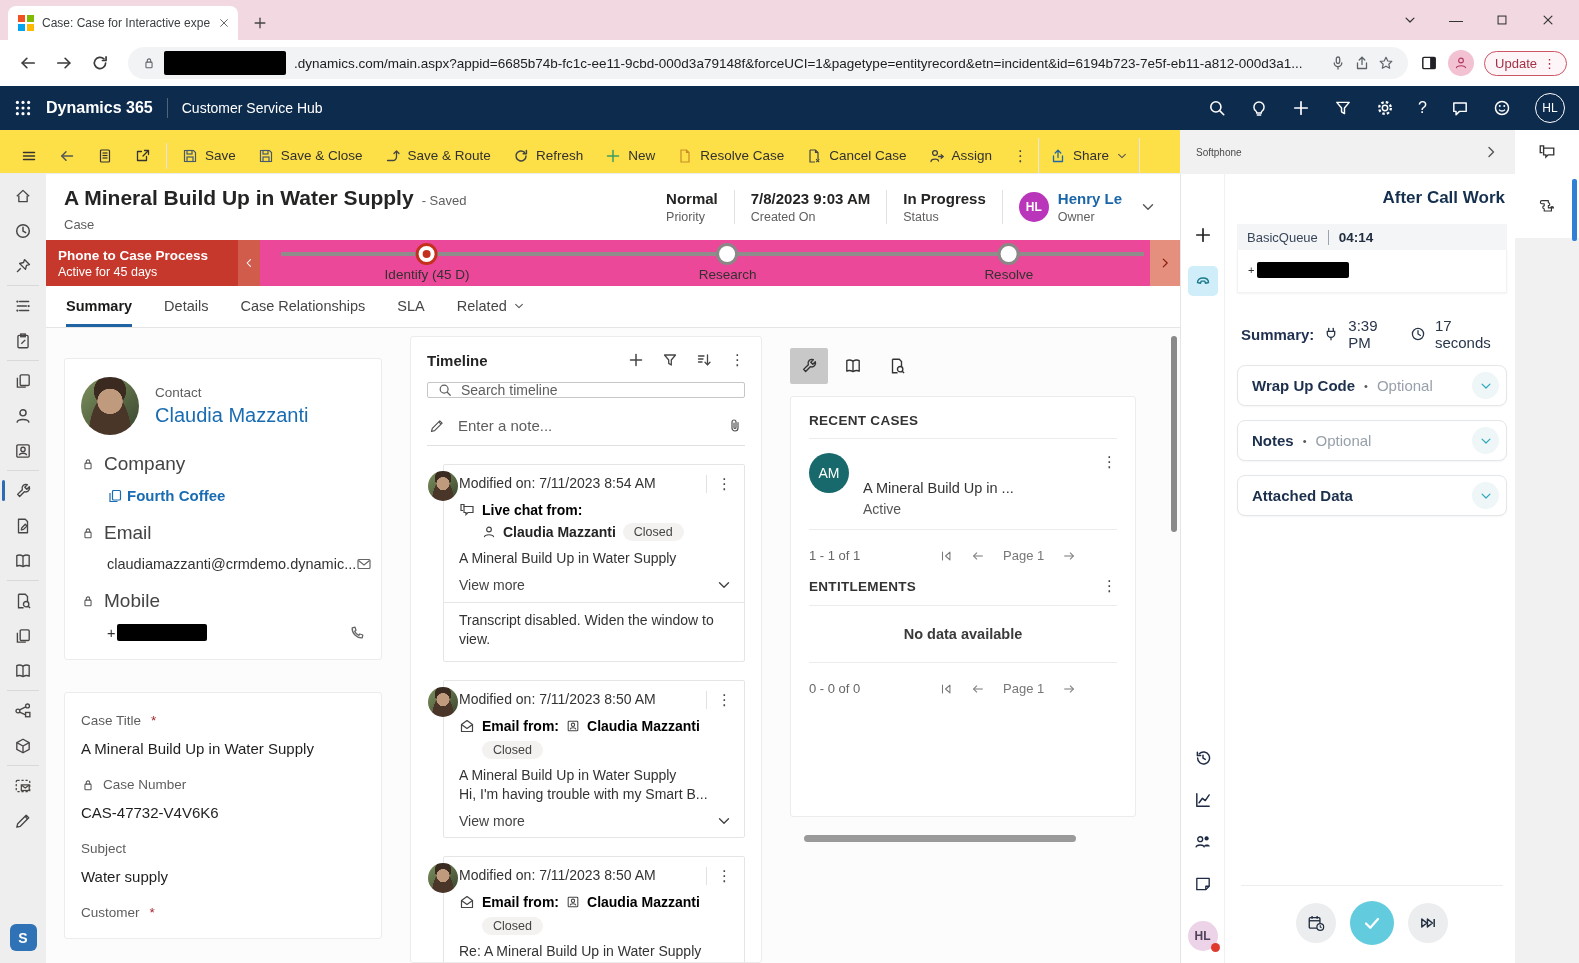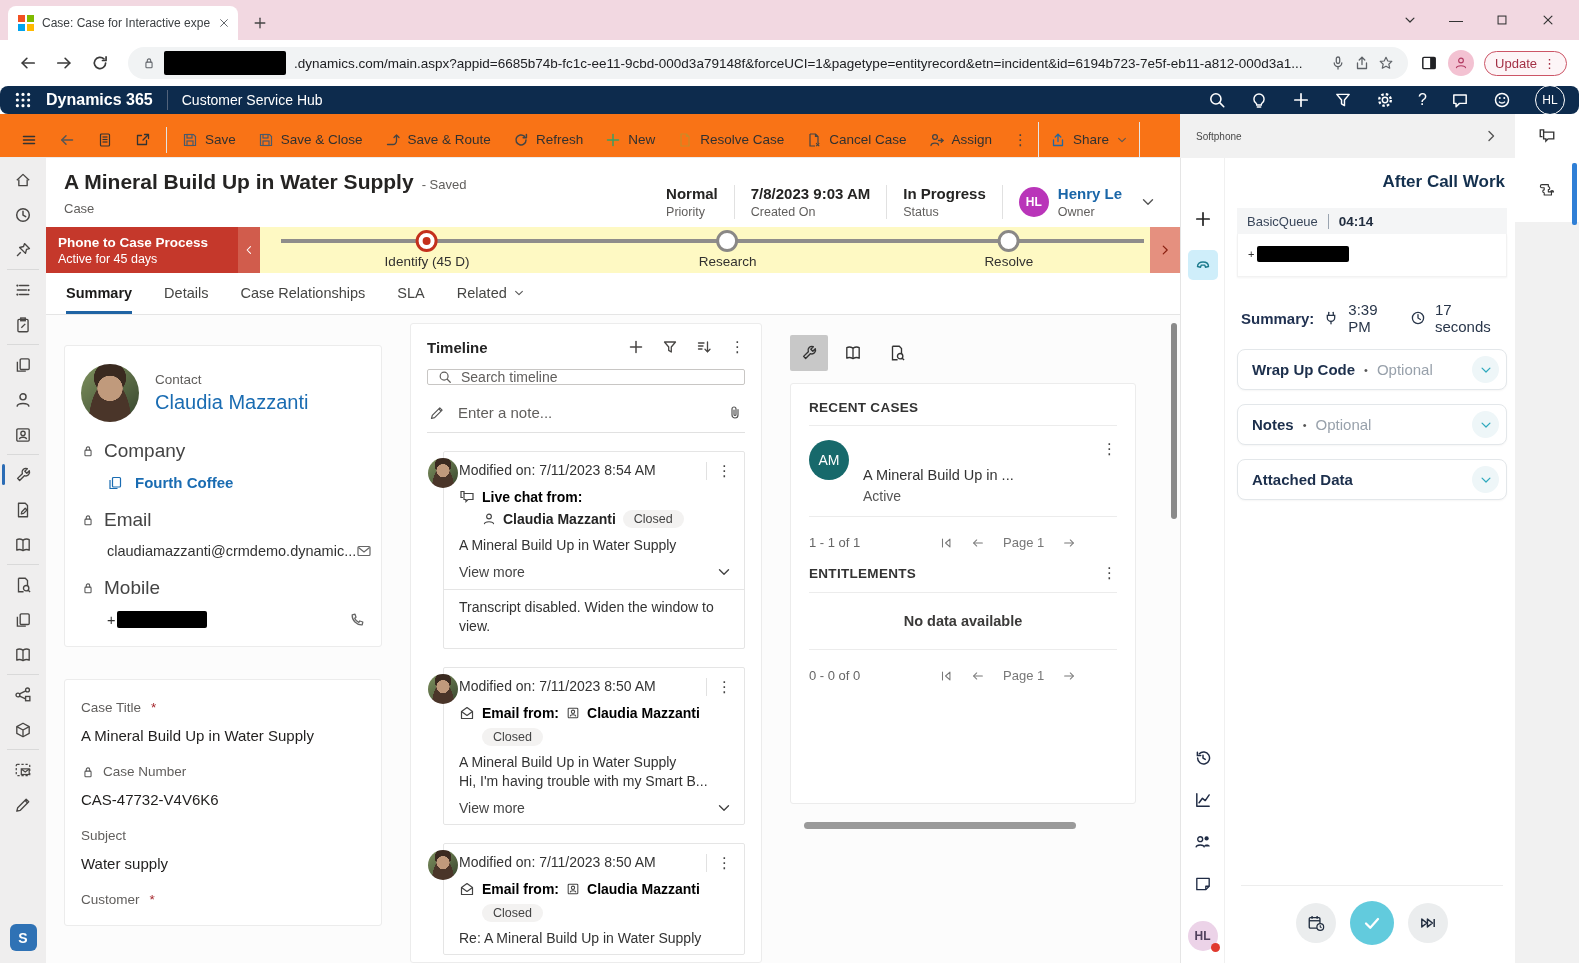--- a/index.html
+++ b/index.html
@@ -26,32 +26,32 @@
   .urlbox { flex:1; height:32px; background:#f1f3f4; border-radius:16px; display:flex; align-items:center; gap:8px; padding:0 14px; margin:0 8px; min-width:0; }
   .redact { background:#000; border-radius:2px; display:inline-block; }
   .urltext { flex:1; font-size:13.5px; color:#202124; white-space:nowrap; overflow:hidden; min-width:0; }
   .addr-right { display:flex; align-items:center; gap:10px; }
   .avatar-b { width:26px; height:26px; border-radius:50%; background:#f3c2d2; display:flex; align-items:center; justify-content:center; color:#b23a62; }
   .updatepill { border:1px solid #c56; border-radius:14px; display:flex; align-items:center; gap:6px; padding:4px 10px; background:#fdf5f7; }
   .updatepill span { font-size:13px; color:#a33045; }
   .updatepill .dots { color:#a33045; font-size:13px; letter-spacing:0; }
 
   
-  .d365nav { height:28px; background:#0d2b4d; color:#fff; display:flex; align-items:center; padding:0 14px; gap:14px; flex:0 0 auto;border-radius:8px; }
+  .d365nav { height:44px; background:#0d2b4d; color:#fff; display:flex; align-items:center; padding:0 14px; gap:14px; flex:0 0 auto; }
   .d365nav .brand { font-size:16px; font-weight:bold; white-space:nowrap; }
   .d365nav .vsep { width:1px; height:20px; background:#52637b; }
   .d365nav .app { font-size:14px; white-space:nowrap; }
   .navicons { margin-left:auto; display:flex; align-items:center; gap:24px; }
   .navicons svg, .navicons .q { color:#fff; }
   .navicons .q { font-size:16px; }
   .hl-nav { width:30px; height:30px; border-radius:50%; border:1.5px solid #fff; display:flex; align-items:center; justify-content:center; font-size:12px; }
 
   
   .cmdrow { height:44px; display:flex; flex:0 0 auto; }
-  .cmdleft { flex:1; background:#f97316; border-bottom:1px solid #ececec; display:flex; align-items:center; padding:8px 6px 0 10px; gap:0; min-width:0; }
+  .cmdleft { flex:1; background:#fde047; border-bottom:1px solid #ececec; display:flex; align-items:center; padding:8px 6px 0 10px; gap:0; min-width:0; }
   .cbtn { display:flex; align-items:center; gap:7px; padding:0 11px; height:100%; color:#333; white-space:nowrap; }
   .cbtn .lb { font-size:13.5px; color:#323130; }
   .cmd-sep { width:1px; height:26px; background:#e3e3e3; margin:0 4px; }
   .dotsv { font-size:15px; color:#444; padding:0 10px; }
   .sharegrp { border-left:1px solid #e6e6e6; border-right:1px solid #e6e6e6; height:100%; }
   .sphead { width:335px; background:#f1f1f1; display:flex; align-items:center; justify-content:space-between; padding:0 16px; }
   .sphead .t { font-size:10px; color:#4a4a4a; }
   .cmdstrip { width:64px; background:#fff; display:flex; align-items:center; justify-content:center; color:#333; }
 
   
@@ -63,33 +63,33 @@
   .ritem.sel::before { content:""; position:absolute; left:2px; top:7px; bottom:7px; width:3px; background:#2b6cb5; border-radius:2px; }
   .rdiv { width:32px; border-top:1px solid #d9d9d9; margin:2px 0; flex:0 0 auto; }
   .sbadge { margin-top:auto; margin-bottom:12px; width:27px; height:27px; border-radius:6px; background:#2f72b5; color:#fff; font-size:14px; font-weight:bold; display:flex; align-items:center; justify-content:center; }
 
   
   .center { flex:1; display:flex; flex-direction:column; min-width:0; background:#fff; }
   .recheader { display:flex; justify-content:space-between; align-items:flex-start; padding:12px 16px 6px 18px; flex:0 0 auto; }
   .rtitle { font-size:21px; font-weight:600; color:#252423; }
   .rsaved { font-size:13px; color:#605e5c; font-weight:normal; margin-left:8px; }
   .rentity { font-size:13px; color:#605e5c; margin-top:7px; }
-  .hfields { display:flex; align-items:center; margin-top:15px; }
+  .hfields { display:flex; align-items:center; margin-top:4px; }
   .hf { padding:0 16px; border-right:1px solid #e1e1e1; text-align:left; }
   .hf:last-of-type { border-right:none; }
   .hf .v { font-size:15px; font-weight:600; color:#252423; white-space:nowrap; }
   .hf .l { font-size:12.5px; color:#605e5c; margin-top:3px; }
   .owner { display:flex; align-items:center; gap:9px; padding:0 10px 0 16px; }
   .owner .av { width:30px; height:30px; border-radius:50%; background:#b935b9; color:#fff; font-size:12px; font-weight:bold; display:flex; align-items:center; justify-content:center; }
   .owner .v { font-size:15px; font-weight:600; color:#1a66a8; }
   .owner .l { font-size:12.5px; color:#605e5c; margin-top:3px; }
   .hchev { color:#555; padding:0 8px; }
 
   
-  .bpf { height:46px; background:#fef9c3; position:relative; flex:0 0 auto; margin-top:2px; }
+  .bpf { height:46px; background:#ec4899; position:relative; flex:0 0 auto; margin-top:2px; }
   .bpfred { position:absolute; left:0; top:0; height:100%; display:flex; }
   .bpfred .box { width:192px; background:#c5382b; color:#fff; display:flex; flex-direction:column; justify-content:center; padding:0 12px; }
   .bpfred .nm { font-size:13.5px; font-weight:bold; }
   .bpfred .ac { font-size:12.5px; margin-top:2px; }
   .bpfred .arr { width:22px; background:#d15c4c; color:#fff; display:flex; align-items:center; justify-content:center; font-size:14px; }
   .bpftrack { position:absolute; left:235px; right:36px; top:12px; height:4px; background:#8f8d8b; }
   .stage { position:absolute; top:3px; transform:translateX(-50%); display:flex; flex-direction:column; align-items:center; }
   .dot { width:22px; height:22px; border-radius:50%; background:#fff; border:3.5px solid #8a8886; display:flex; align-items:center; justify-content:center; }
   .stage.active .dot { border-color:#c4301c; }
   .dot i { width:8px; height:8px; border-radius:50%; background:transparent; }
@@ -112,21 +112,21 @@
     background:
       radial-gradient(circle at 50% 42%, #c09a7c 0 28%, rgba(0,0,0,0) 29%),
       radial-gradient(ellipse at 50% 108%, #4a3529 0 52%, rgba(0,0,0,0) 53%),
       radial-gradient(circle at 50% 24%, #3a2a20 0 30%, rgba(0,0,0,0) 31%),
       linear-gradient(140deg,#7f925f,#35432c); }
   .photo.big { width:58px; height:58px; }
   .chead .lab { font-size:13.5px; color:#605e5c; }
   .chead .nm { font-size:20px; color:#1a6cb2; margin-top:4px; }
   .flabel { display:flex; align-items:center; gap:9px; margin-top:18px; font-size:19px; color:#444; }
   .fvalue { margin:12px 0 0 26px; display:flex; align-items:center; justify-content:space-between; font-size:14.5px; color:#333; }
-  .fvalue .link { color:#1a6cb2; font-weight:600; font-size:15px; display:flex; align-items:center; gap:12px; }
+  .fvalue .link { color:#1a6cb2; font-weight:600; font-size:15px; display:flex; align-items:center; gap:4px; }
   .fvalue .ricon { color:#666; }
   .req { color:#a4262c; margin-left:2px; }
   .dlabel { font-size:13.5px; color:#605e5c; display:flex; align-items:center; gap:8px; margin-top:20px; }
   .dlabel:first-child { margin-top:2px; }
   .dvalue { font-size:15px; color:#201f1e; margin:12px 0 4px 0; }
 
   
   .col2 { width:352px; flex:0 0 auto; display:flex; }
   .tlcard { flex:1; padding:14px 16px; overflow:hidden; }
   .tlhead { display:flex; align-items:center; justify-content:space-between; }

